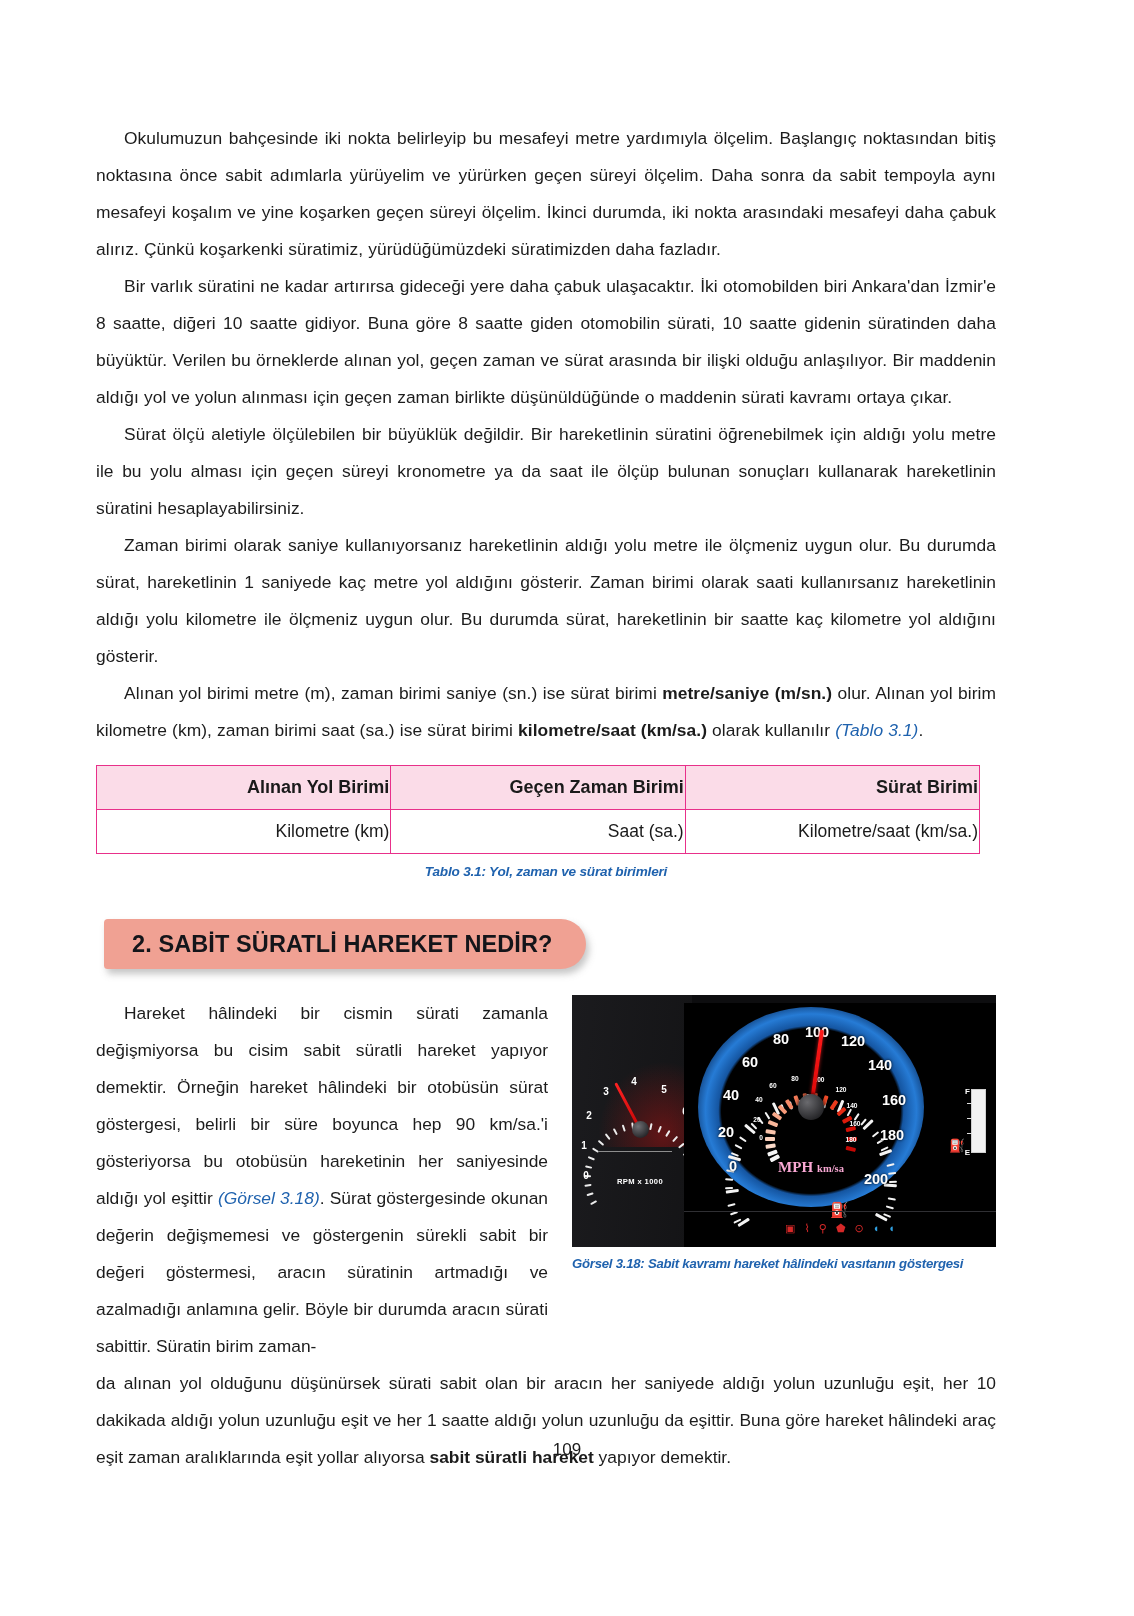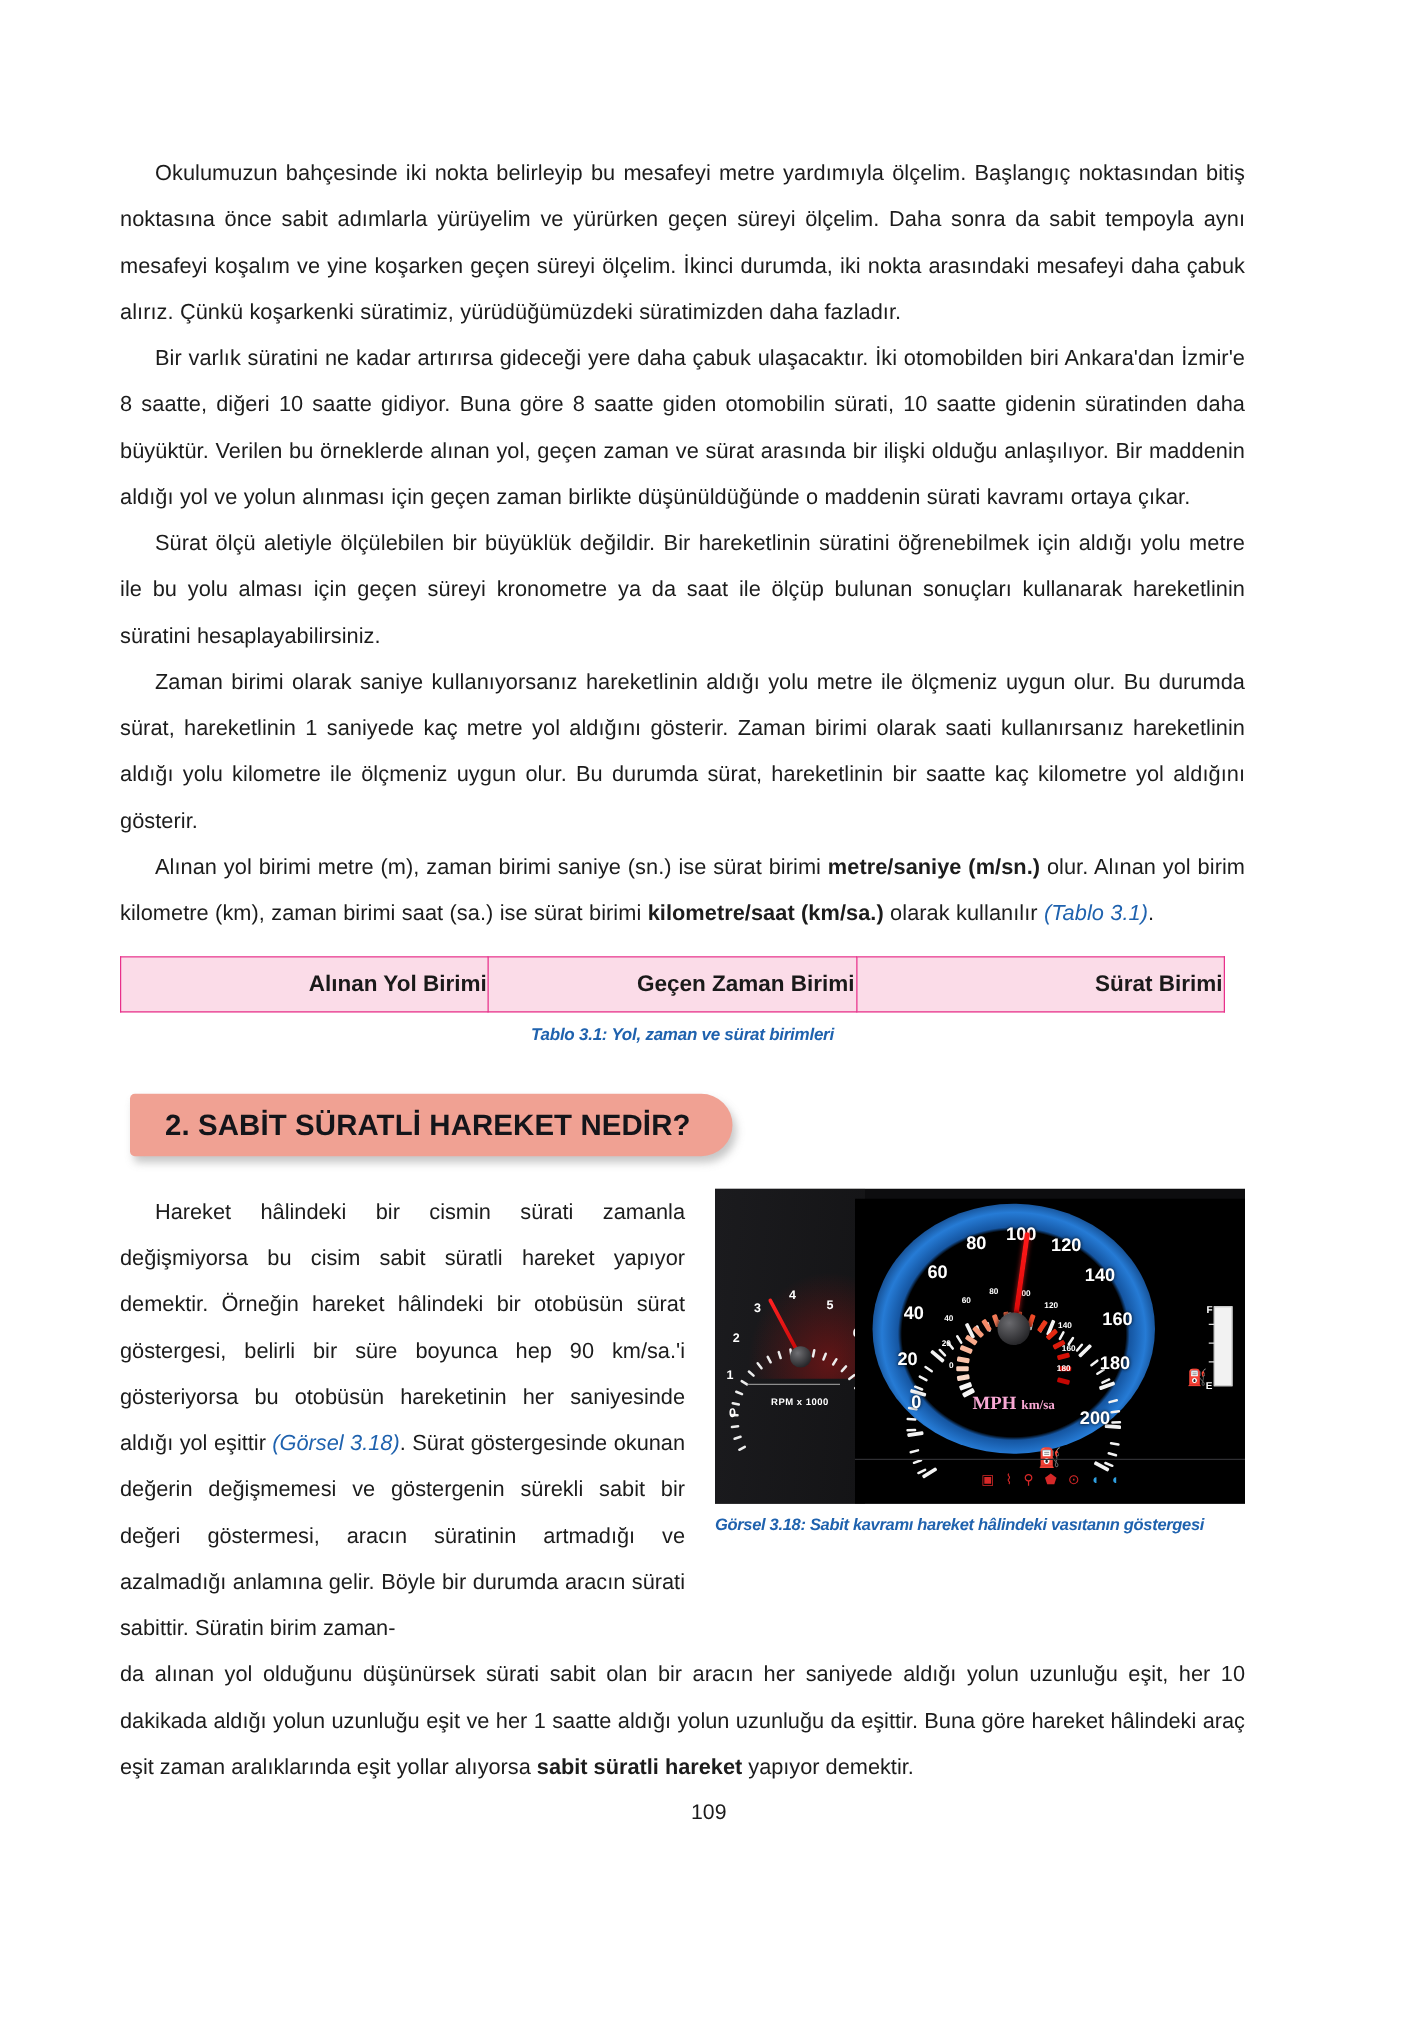--- a/index.html
+++ b/index.html
@@ -305,21 +305,21 @@
     position: absolute;
     left: 50%; top: 50%;
     width: 17px; height: 17px;
     margin: -8.5px 0 0 -8.5px;
     border-radius: 50%;
     background: radial-gradient(circle at 36% 32%, #707074, #2b2b2e 70%, #141416);
   }
   .rpm-label {
     position: absolute;
     left: 50%;
-    top: 122px;
+    top: 138px;
     transform: translateX(-50%);
     color: #fff;
     font-size: 7.6px;
     font-weight: bold;
     white-space: nowrap;
     letter-spacing: 0.4px;
   }
   .tach-baseline {
     position: absolute;
     left: 18px;
@@ -413,20 +413,25 @@
     <div class="tbl-wrap">
       <table class="units">
         <thead>
           <tr>
             <th>Alınan Yol Birimi</th>
             <th>Geçen Zaman Birimi</th>
             <th>Sürat Birimi</th>
           </tr>
         </thead>
         <tbody>
+          <tr>
+            <td>Kilometre (km)</td>
+            <td>Saat (sa.)</td>
+            <td>Kilometre/saat (km/sa.)</td>
+          </tr>
         </tbody>
       </table>
       <div class="tbl-caption">Tablo 3.1: Yol, zaman ve sürat birimleri</div>
     </div>
 
     <div class="sec-head-wrap">
       <div class="sec-head">
         <span>2. SABİT SÜRATLİ HAREKET NEDİR?</span>
       </div>
     </div>

